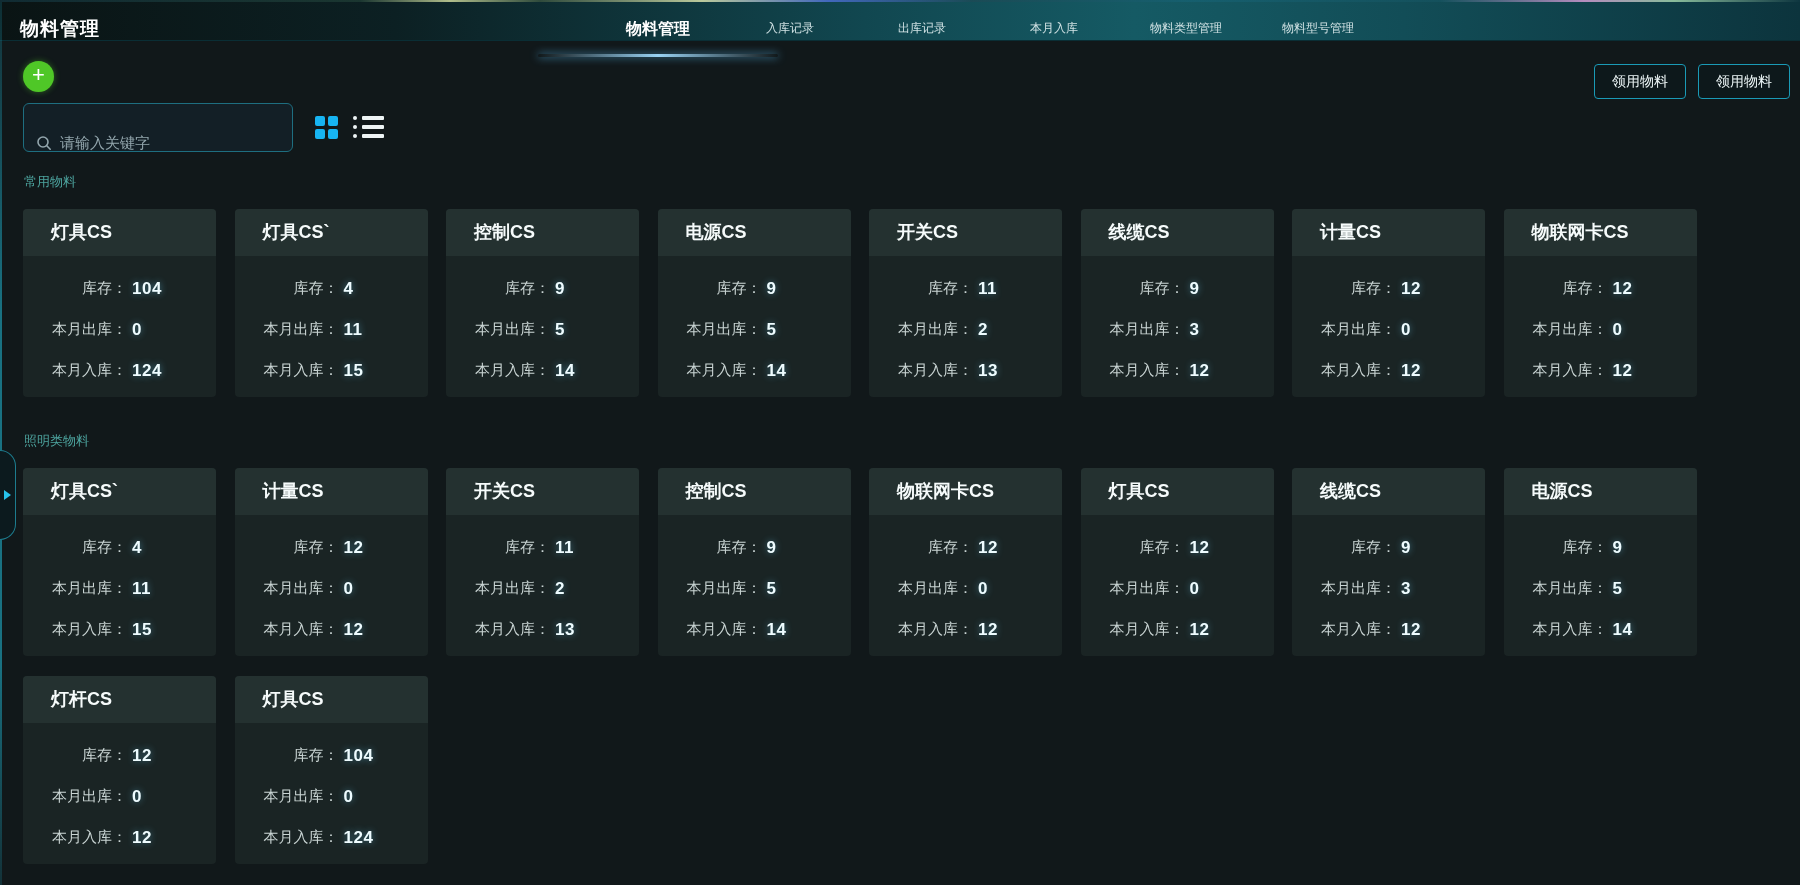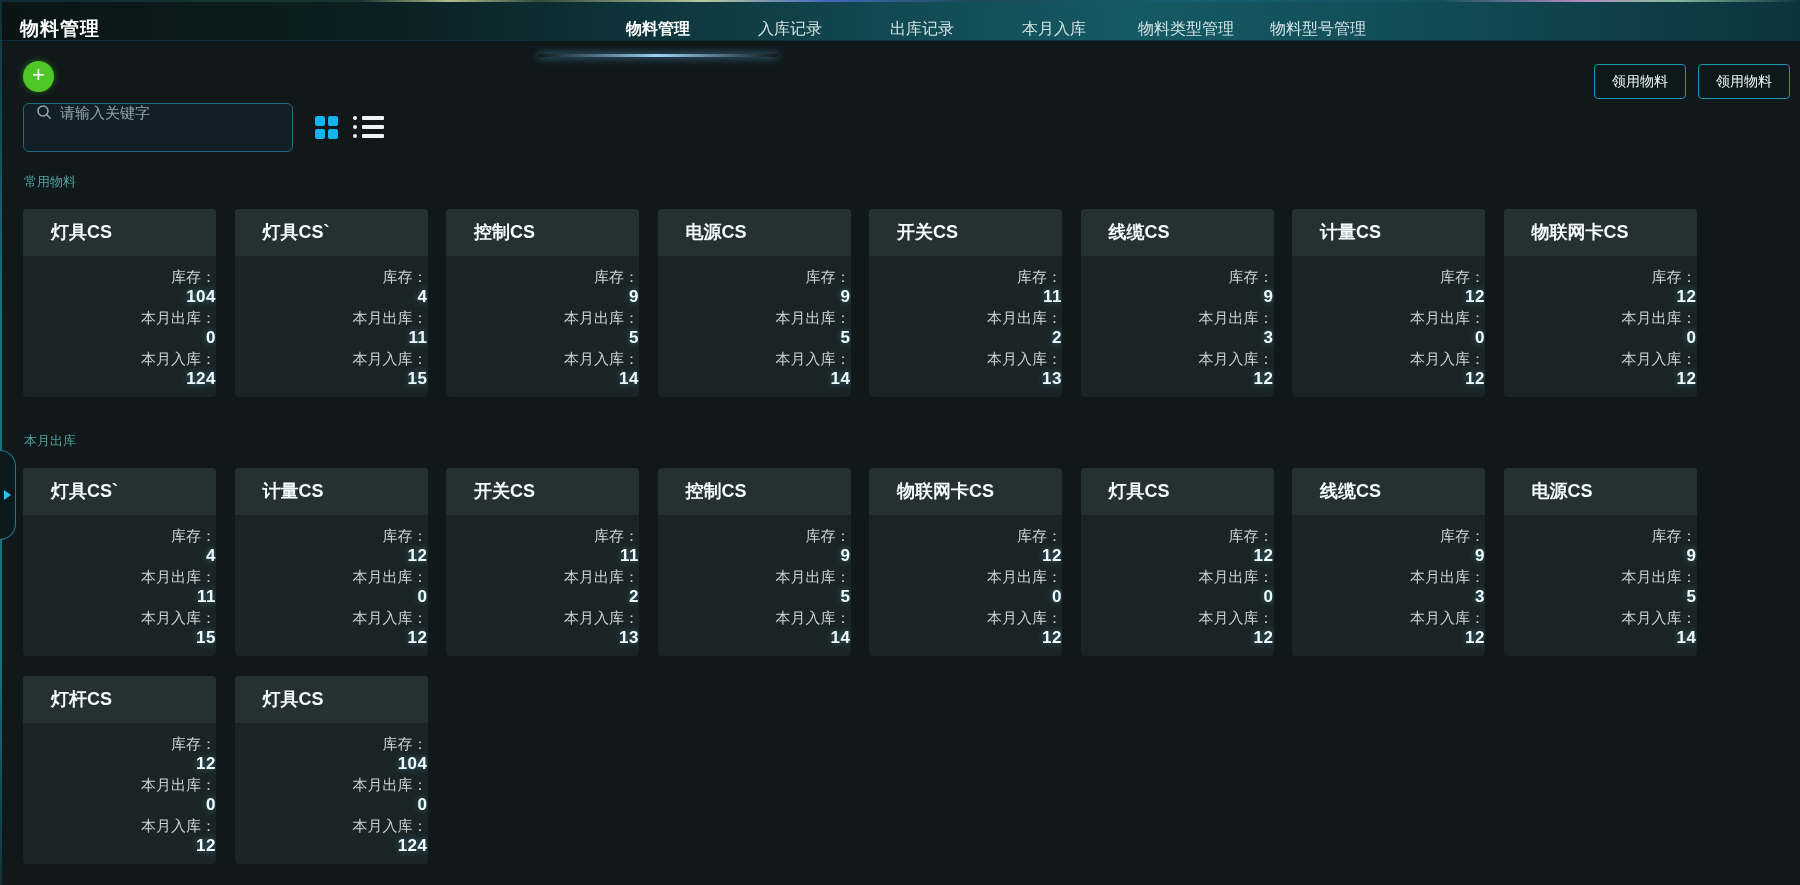--- a/index.html
+++ b/index.html
@@ -27,21 +27,21 @@
     position:relative; height:41px; width:100%;
     background:linear-gradient(90deg,#0a1414 0%,#0c2023 22%,#114750 48%,#155a64 63%,#124d57 78%,#0c343d 100%);
     border-bottom:1px solid #0a2e35;
   }
   .page-title{
     position:absolute; left:20px; top:0; line-height:57px;
     font-size:19px; font-weight:bold; color:#ffffff; letter-spacing:1px;
   }
   .tabs{ position:absolute; left:592px; top:0; height:57px; display:flex; }
   .tab{
-    width:132px; text-align:center; line-height:57px; font-size:16px;
+    width:132px; text-align:center; line-height:57px; font-size:12px;
     color:#d2e3e5; cursor:pointer; position:relative; white-space:nowrap;
   }
   .tab.active{ color:#ffffff; font-weight:bold; font-size:16px; }
   .tab.active::after{
     content:""; position:absolute; left:50%; transform:translateX(-50%);
     bottom:0; width:240px; height:3px; border-radius:2px;
     background:linear-gradient(90deg, rgba(110,190,240,0) 0%, rgba(160,220,255,.95) 50%, rgba(110,190,240,0) 100%);
     box-shadow:0 0 8px rgba(90,190,245,.8);
   }
 
@@ -78,21 +78,21 @@
     min-width:92px; height:35px; padding:0 17px;
     background:rgba(9,24,28,.5); border:1px solid #1a9ab6; border-radius:4px;
     color:#eef7f8; font-size:14px; line-height:33px; text-align:center;
     cursor:pointer; white-space:nowrap;
   }
   .toolbar-search{
     display:flex; align-items:center; gap:22px;
     padding:13px 0 0 23px; height:53px;
   }
   .search-box{
-    width:270px; height:49px; display:flex; align-items:flex-start;
+    width:270px; height:49px; display:flex; align-items:flex-end;
     background:#131f26; border:1px solid #1e6e80; border-radius:6px;
     padding:0 12px; gap:8px;
   }
   .search-icon{ flex:0 0 auto; display:block; }
   .search-input{
     flex:1; background:transparent; border:none; outline:none;
     color:#d7e4e6; font-size:15px; font-family:inherit;
   }
   .search-input::placeholder{ color:#93a6ad; }
   .view-toggles{ display:flex; align-items:center; gap:15px; }
@@ -114,27 +114,27 @@
   .card{
     width:193px; height:188px; background:#1a2424; border-radius:4px;
     overflow:hidden; cursor:pointer;
   }
   .card-header{
     height:47px; background:#243130; padding:0 12px 0 28px;
     font-size:18px; font-weight:bold; color:#f6fbfb; line-height:47px;
     white-space:nowrap; overflow:hidden;
   }
   .card-body{ padding:12px 0 0 0; }
-  .stat-row{ display:flex; align-items:flex-end; height:41px;flex-direction:column; }
+  .stat-row{ display:flex; align-items:center; height:41px; }
   .stat-label{
     width:104px; text-align:right; font-size:15px; color:#c9d4d3;
     flex:0 0 auto; white-space:nowrap;
   }
   .stat-value{
-    margin-left:20px; font-size:17px; font-weight:bold; color:#eefcff;
+    margin-left:5px; font-size:17px; font-weight:bold; color:#eefcff;
     text-shadow:0 0 7px rgba(110,215,255,.45); letter-spacing:0.5px;
   }
 </style>
 </head>
 <body>
 
 <div class="top-line" data-name="top-accent-line"></div>
 
 <header class="app-header" data-name="app-header">
   <div class="page-title" data-name="page-title">物料管理</div>
@@ -329,21 +329,21 @@
             </div>
             <div class="stat-row" data-name="stat-row-month-in">
               <span class="stat-label" data-name="month-in-label">本月入库：</span>
               <span class="stat-value" data-name="month-in-value">12</span>
             </div>
           </div>
         </div>
       </div>
     </section>
     <section data-name="material-section">
-      <div class="section-title" data-name="section-title">本月出库</div>
+      <div class="section-title" data-name="section-title">照明类物料</div>
       <div class="card-grid" data-name="card-grid">
         <div class="card" data-name="material-card">
           <div class="card-header" data-name="card-title">灯具CS`</div>
           <div class="card-body" data-name="card-body">
             <div class="stat-row" data-name="stat-row-stock">
               <span class="stat-label" data-name="stock-label">库存：</span>
               <span class="stat-value" data-name="stock-value">4</span>
             </div>
             <div class="stat-row" data-name="stat-row-month-out">
               <span class="stat-label" data-name="month-out-label">本月出库：</span>

